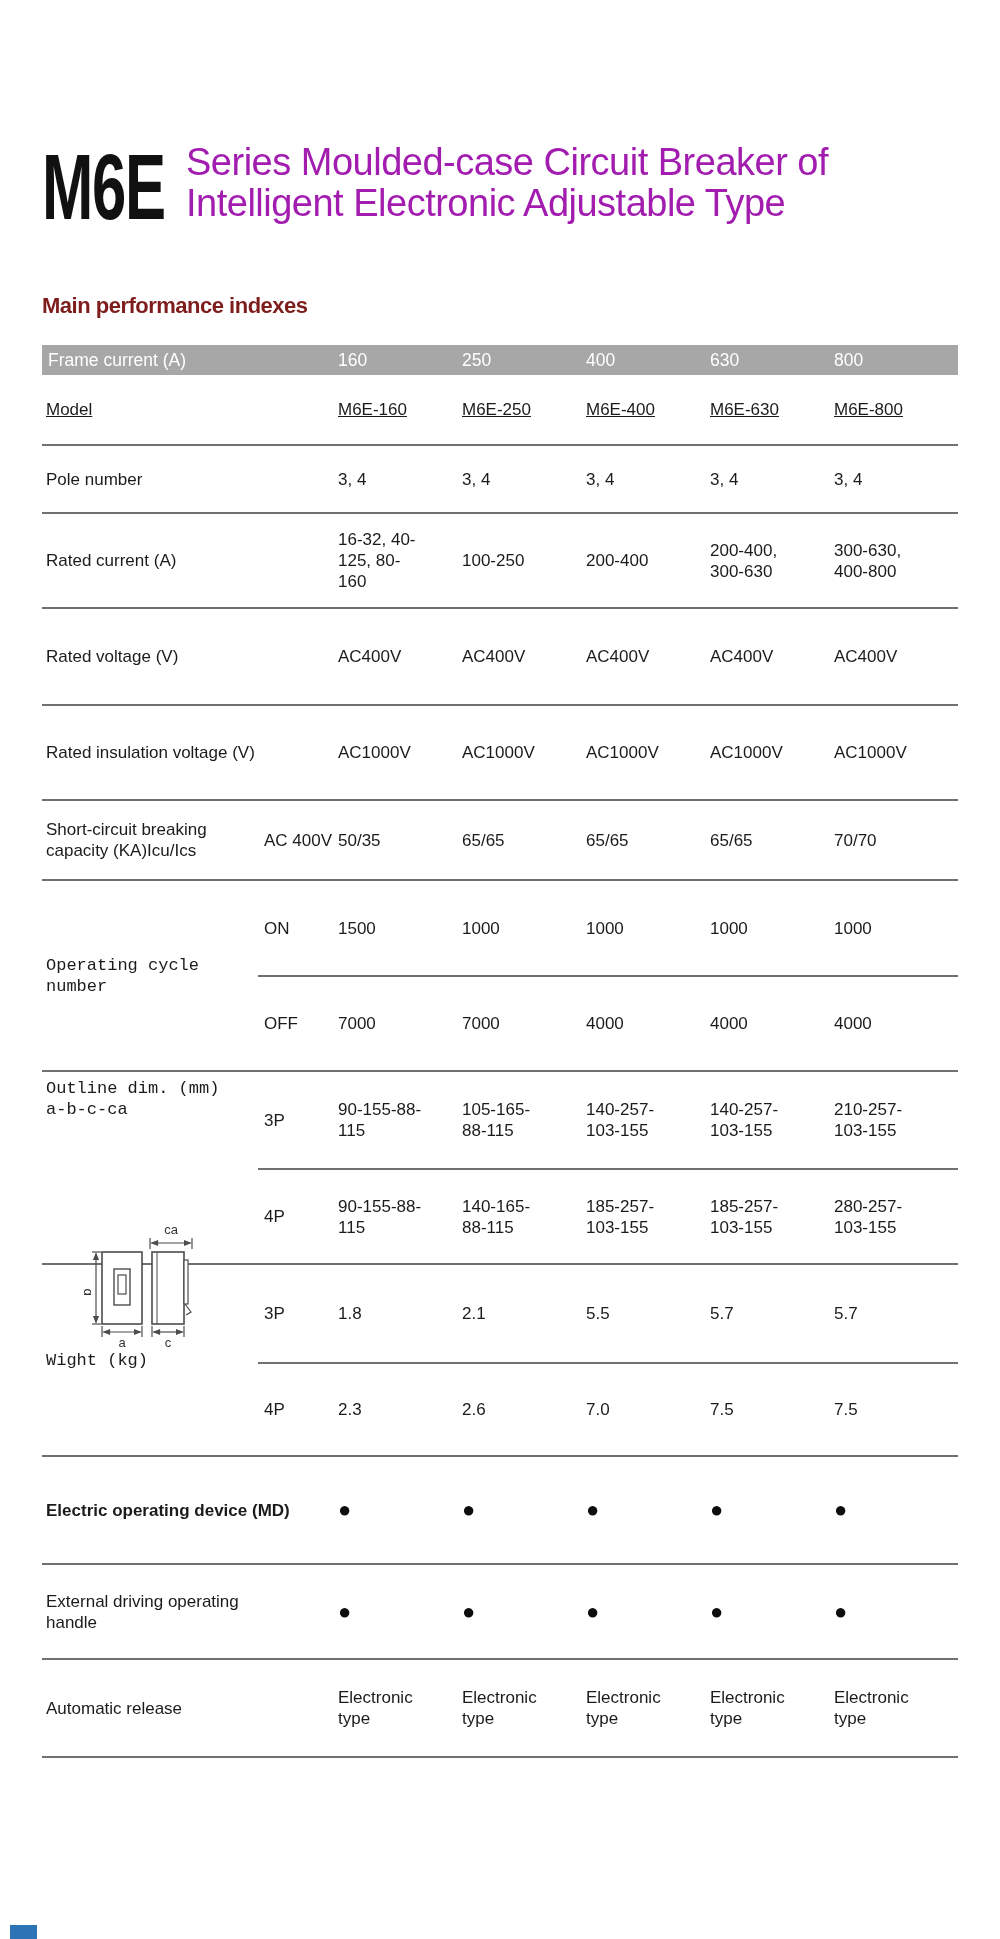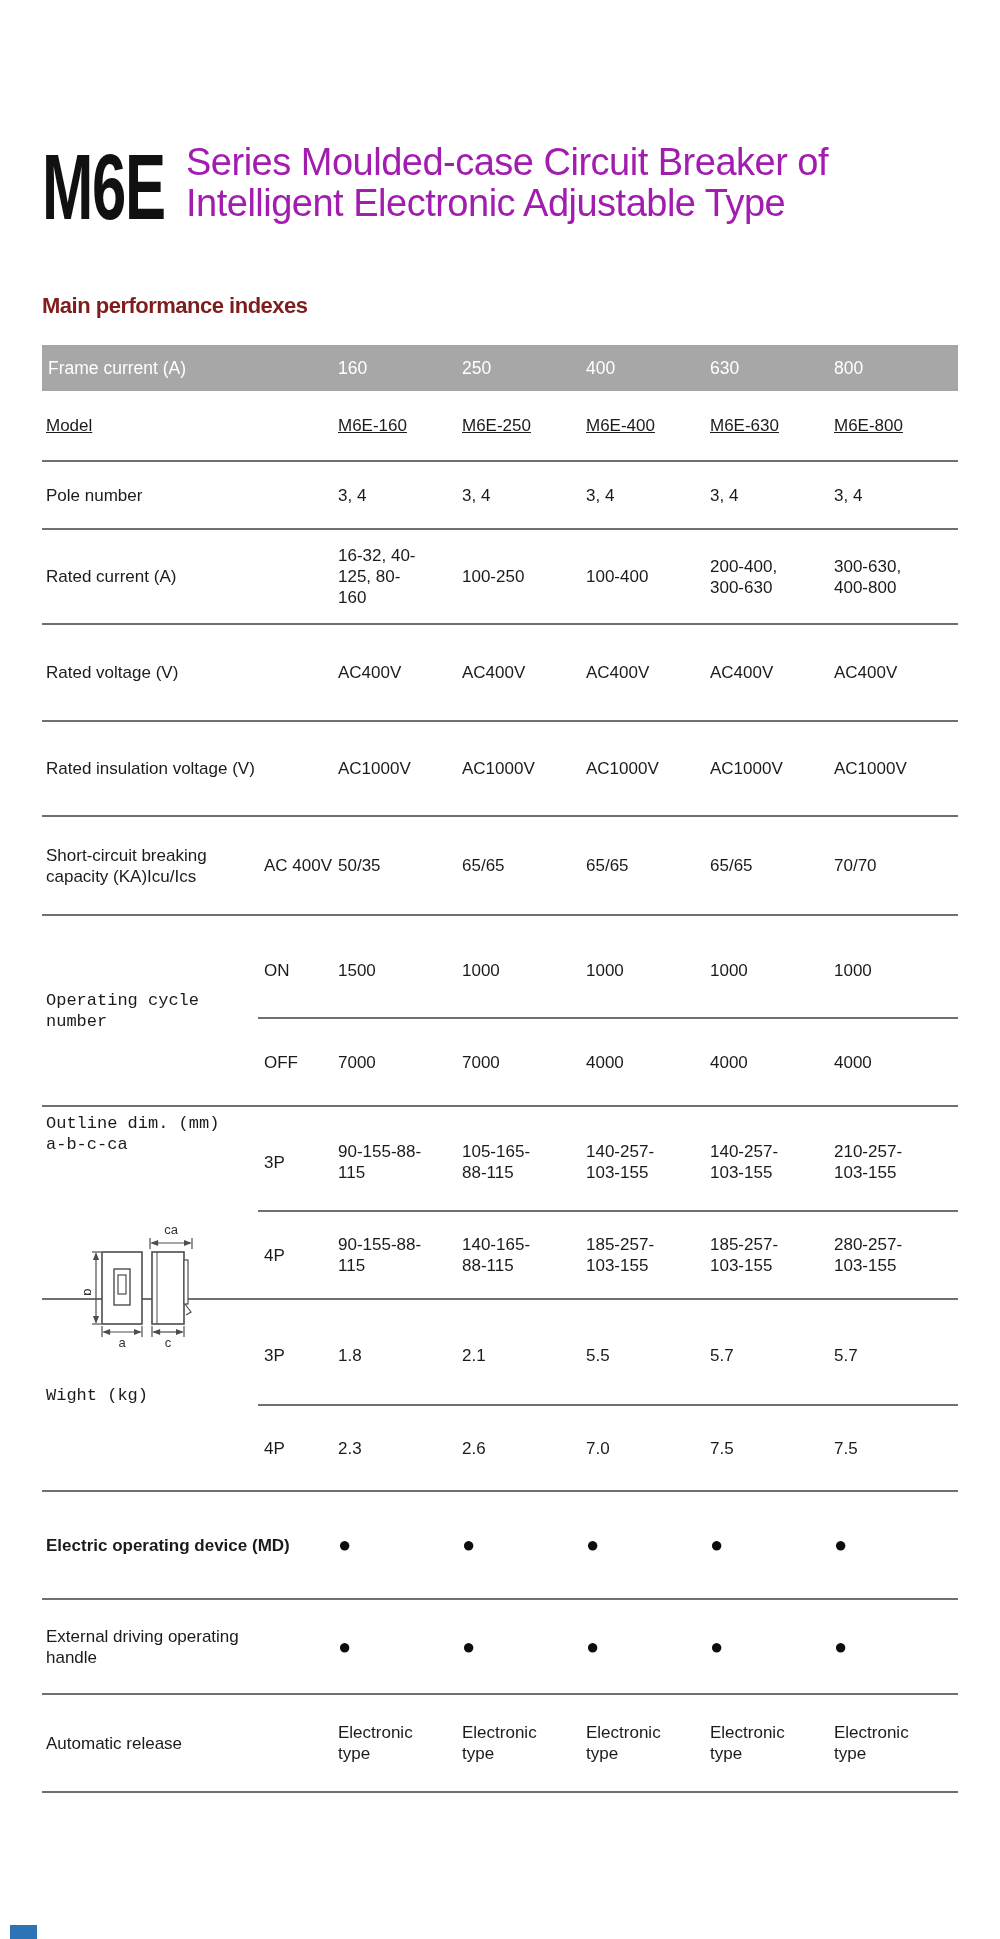--- a/index.html
+++ b/index.html
@@ -12,21 +12,21 @@
   .brand-box{width:130px;overflow:visible;}
   .brand-text{
     font-size:92px;font-weight:700;line-height:0.78;letter-spacing:-2px;
     transform:scaleX(0.67);transform-origin:left bottom;white-space:nowrap;color:#111;
   }
   .subtitle{font-size:38px;line-height:41px;color:#a21caf;letter-spacing:-0.5px;}
   .section-heading{position:absolute;left:42px;top:293px;font-size:22px;font-weight:700;color:#7f1d1d;letter-spacing:-0.5px;}
   
   .perf-table{position:absolute;left:42px;top:345px;width:916px;font-size:17px;line-height:21px;}
   .header-row{
-    display:grid;grid-template-columns:296px repeat(5,124px);height:46px;align-items:center;
+    display:grid;grid-template-columns:296px repeat(5,124px);height:30px;align-items:center;
     background:var(--header-bg,#a7a7a7);color:var(--header-text,#fff);font-size:17.5px;
   }
   .header-row .hlabel{padding-left:6px;}
   .row{
     display:grid;grid-template-columns:216px 80px repeat(5,124px);align-items:center;
     border-bottom:2px solid var(--divider,#707070);box-sizing:border-box;
   }
   .row.merged .label{grid-column:1 / 3;}
   .cell{box-sizing:border-box;}
   .label{padding-left:4px;white-space:pre-line;}
@@ -34,21 +34,21 @@
   .value{padding-right:36px;}
   .value.dot{font-size:22px;line-height:1;padding-right:0;color:#0d0d0d;}
   
   .row.comp{grid-template-columns:216px 700px;align-items:center;}
   .subwrap{display:flex;flex-direction:column;height:100%;align-self:stretch;}
   .subrow{
     display:grid;grid-template-columns:80px repeat(5,124px);align-items:center;
     box-sizing:border-box;flex:0 0 auto;
   }
   .subrow.grow{flex:1 1 auto;}
-  .subrow.first{border-bottom:2px solid var(--divider,#707070);margin-top:7px;}
+  .subrow.first{border-bottom:2px solid var(--divider,#707070);}
   .row.comp .label{align-self:center;font-family:Liberation Mono, monospace;}
   .row.comp.hasdia .label{align-self:start;padding-top:6px;}
   
   .outline-diagram{position:absolute;left:84px;top:1222px;}
   .outline-diagram text{font-family:"Liberation Sans","DejaVu Sans",sans-serif;font-size:13px;fill:#333;}
   
   .accent{position:absolute;left:10px;top:1925px;width:27px;height:14px;background:var(--accent,#2d74b6);}
 </style>
 </head>
 <body>
@@ -90,41 +90,41 @@
         <div class="cell value">3, 4</div>
         <div class="cell value">3, 4</div>
         <div class="cell value">3, 4</div>
         <div class="cell value">3, 4</div>
         <div class="cell value">3, 4</div>
       </div>
       <div class="row merged" style="height: 95px;">
         <div class="cell label">Rated current (A)</div>
         <div class="cell value">16-32, 40-125, 80-160</div>
         <div class="cell value">100-250</div>
-        <div class="cell value">100-400</div>
+        <div class="cell value">200-400</div>
         <div class="cell value">200-400, 300-630</div>
         <div class="cell value">300-630, 400-800</div>
       </div>
       <div class="row merged" style="height: 97px;">
         <div class="cell label">Rated voltage (V)</div>
         <div class="cell value">AC400V</div>
         <div class="cell value">AC400V</div>
         <div class="cell value">AC400V</div>
         <div class="cell value">AC400V</div>
         <div class="cell value">AC400V</div>
       </div>
       <div class="row merged" style="height: 95px;">
         <div class="cell label">Rated insulation voltage (V)</div>
         <div class="cell value">AC1000V</div>
         <div class="cell value">AC1000V</div>
         <div class="cell value">AC1000V</div>
         <div class="cell value">AC1000V</div>
         <div class="cell value">AC1000V</div>
       </div>
-      <div class="row" style="height: 99px;">
+      <div class="row" style="height: 80px;">
         <div class="cell label">Short-circuit breaking
 capacity (KA)Icu/Ics</div>
         <div class="cell sub">AC 400V</div>
         <div class="cell value">50/35</div>
         <div class="cell value">65/65</div>
         <div class="cell value">65/65</div>
         <div class="cell value">65/65</div>
         <div class="cell value">70/70</div>
       </div>
       <div class="row comp" style="height: 191px;">

